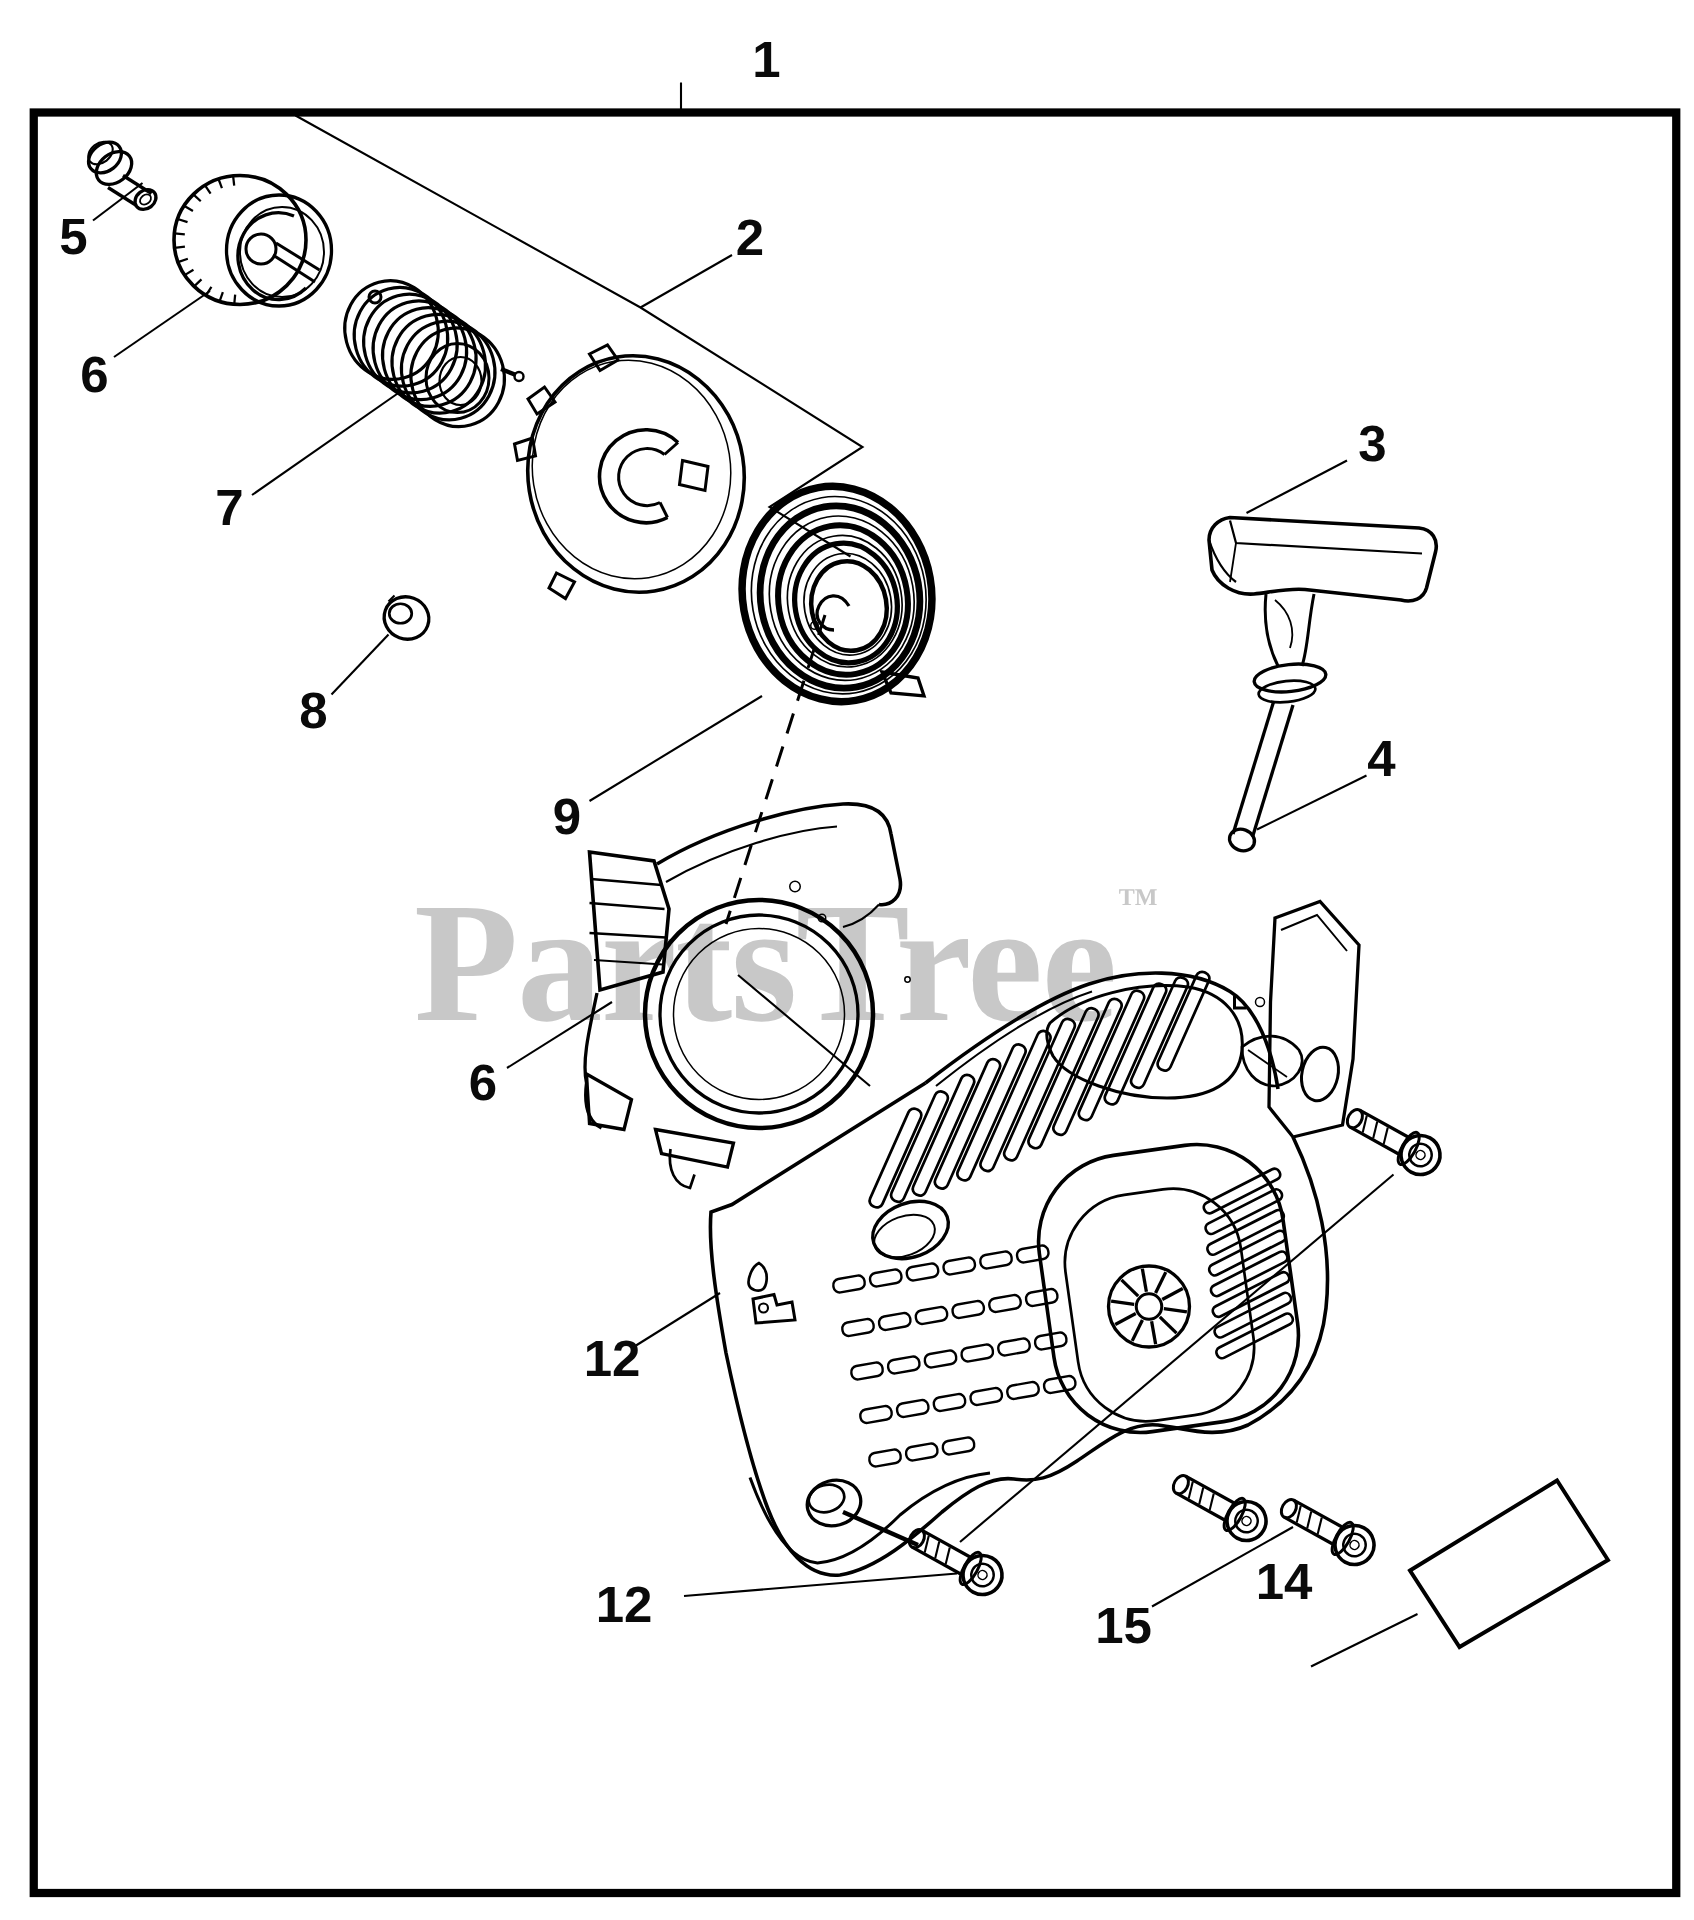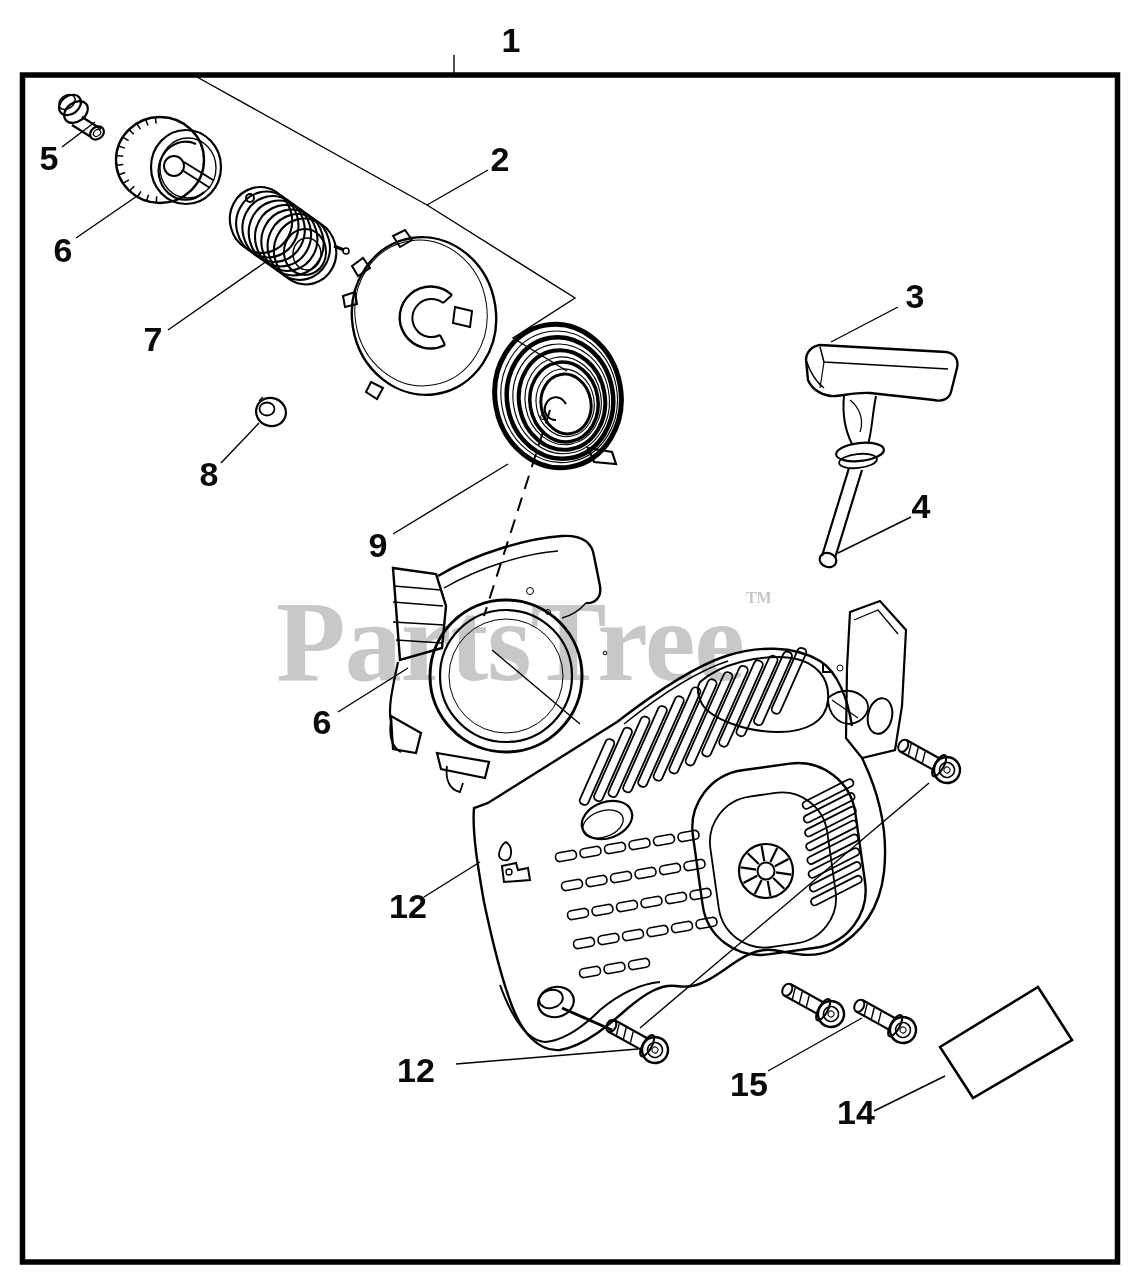--- a/index.html
+++ b/index.html
@@ -338,14 +338,14 @@
   <div class="callout" style="left:921px;top:506px">4</div>
   <div class="callout" style="left:49px;top:158px">5</div>
   <div class="callout" style="left:63px;top:250px">6</div>
   <div class="callout" style="left:153px;top:339px">7</div>
   <div class="callout" style="left:209px;top:474px">8</div>
   <div class="callout" style="left:378px;top:545px">9</div>
   <div class="callout" style="left:322px;top:722px">6</div>
   <div class="callout" style="left:408px;top:906px">12</div>
   <div class="callout" style="left:416px;top:1070px">12</div>
   <div class="callout" style="left:749px;top:1084px">15</div>
-  <div class="callout" style="left:856px;top:1112px">14</div>
+  <div class="callout" style="left:856px;top:1055px">14</div>
 </div>
 
 </body></html>

